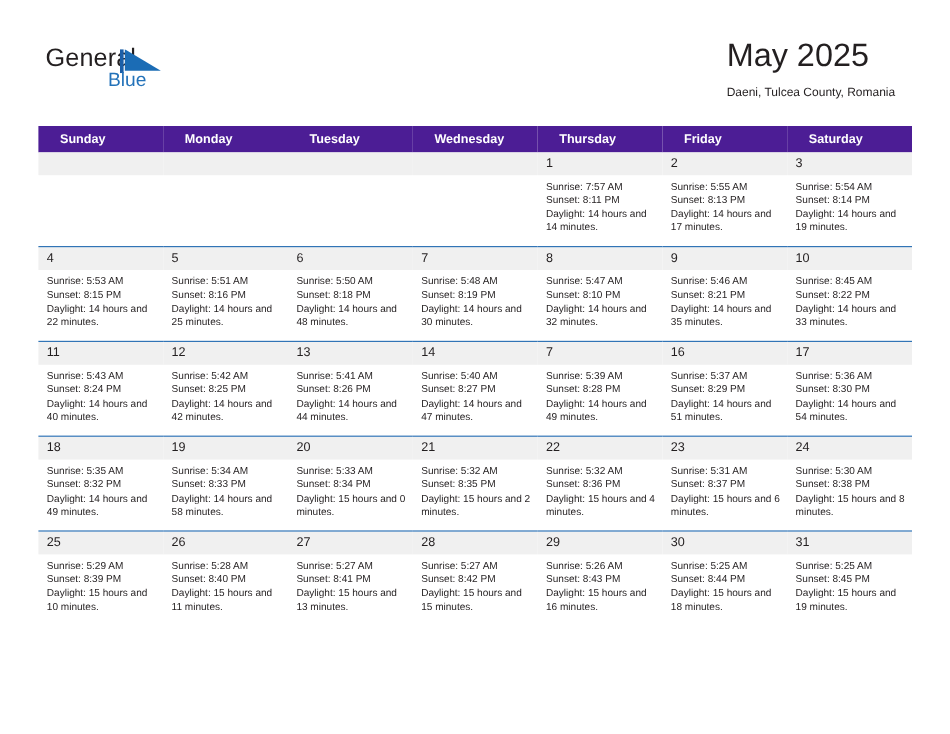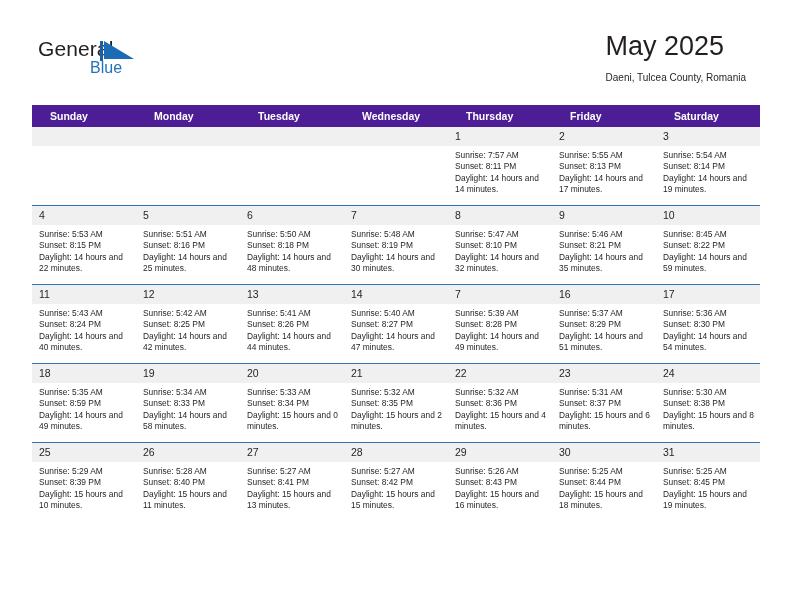--- a/index.html
+++ b/index.html
@@ -265,21 +265,21 @@
               <div>Sunrise: 5:46 AM</div>
               <div>Sunset: 8:21 PM</div>
               <div class="wrap">Daylight: 14 hours and 35 minutes.</div>
             </div>
           </td>
           <td>
             <div class="daynum">10</div>
             <div class="info">
               <div>Sunrise: 8:45 AM</div>
               <div>Sunset: 8:22 PM</div>
-              <div class="wrap">Daylight: 14 hours and 59 minutes.</div>
+              <div class="wrap">Daylight: 14 hours and 33 minutes.</div>
             </div>
           </td>
         </tr>
         <tr class="week-row">
           <td>
             <div class="daynum">11</div>
             <div class="info">
               <div>Sunrise: 5:43 AM</div>
               <div>Sunset: 8:24 PM</div>
               <div class="wrap">Daylight: 14 hours and 40 minutes.</div>
@@ -332,21 +332,21 @@
               <div>Sunset: 8:30 PM</div>
               <div class="wrap">Daylight: 14 hours and 54 minutes.</div>
             </div>
           </td>
         </tr>
         <tr class="week-row">
           <td>
             <div class="daynum">18</div>
             <div class="info">
               <div>Sunrise: 5:35 AM</div>
-              <div>Sunset: 8:59 PM</div>
+              <div>Sunset: 8:32 PM</div>
               <div class="wrap">Daylight: 14 hours and 49 minutes.</div>
             </div>
           </td>
           <td>
             <div class="daynum">19</div>
             <div class="info">
               <div>Sunrise: 5:34 AM</div>
               <div>Sunset: 8:33 PM</div>
               <div class="wrap">Daylight: 14 hours and 58 minutes.</div>
             </div>

